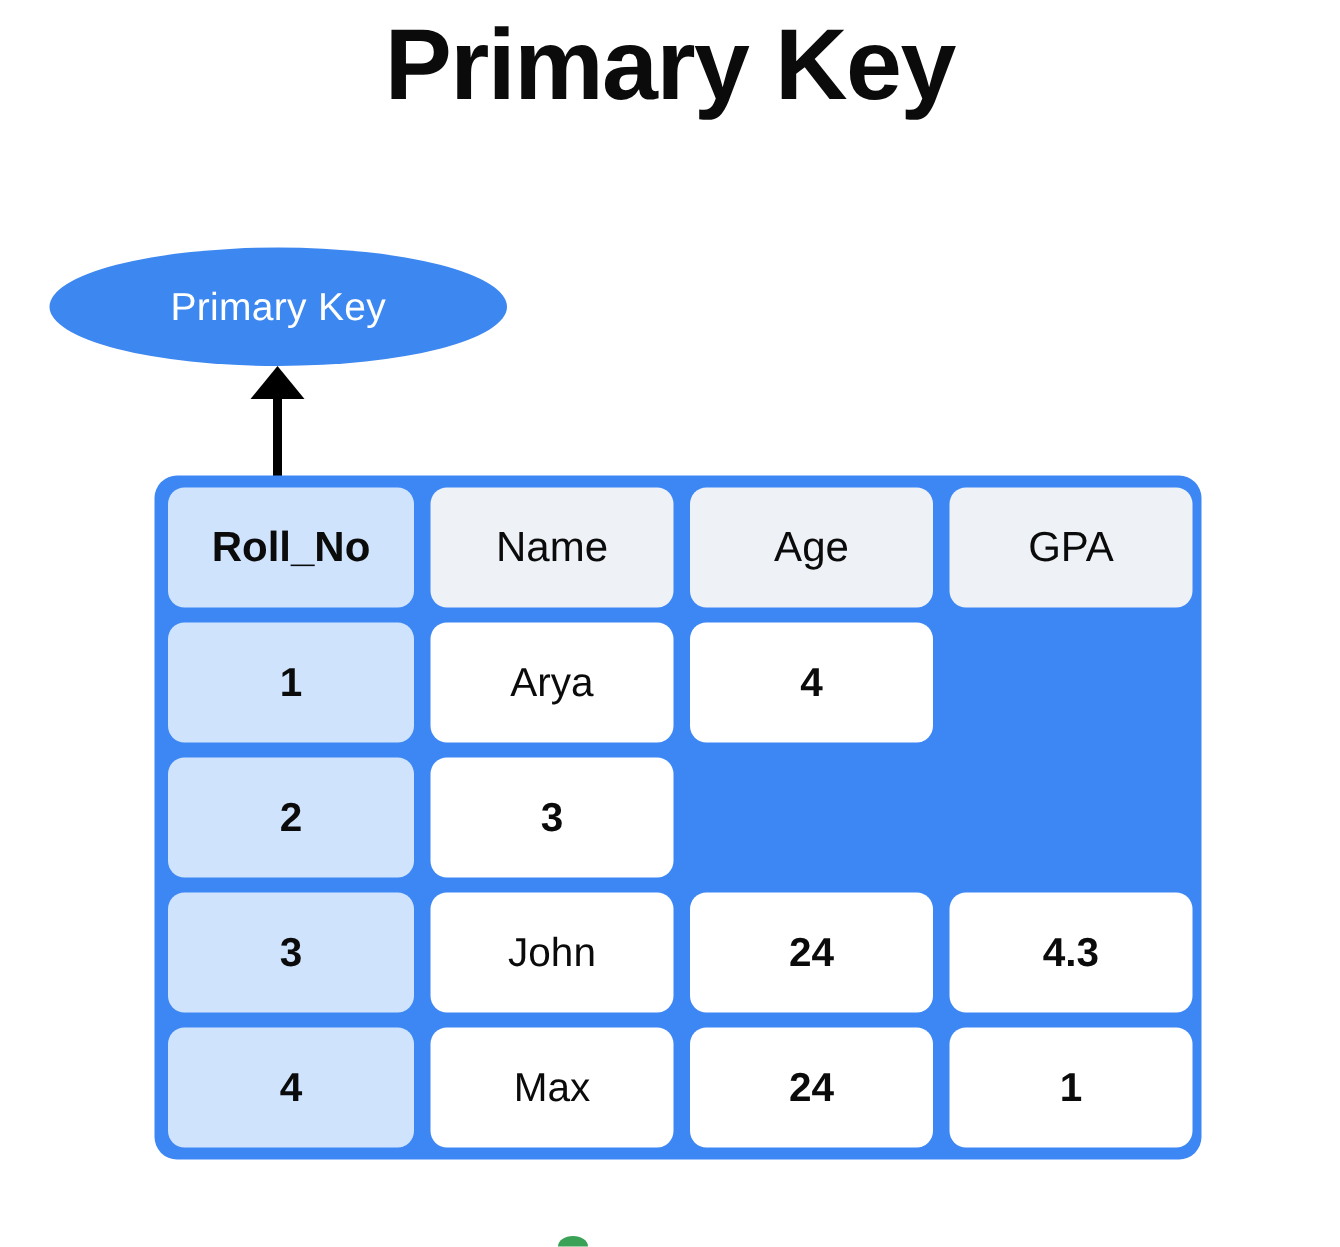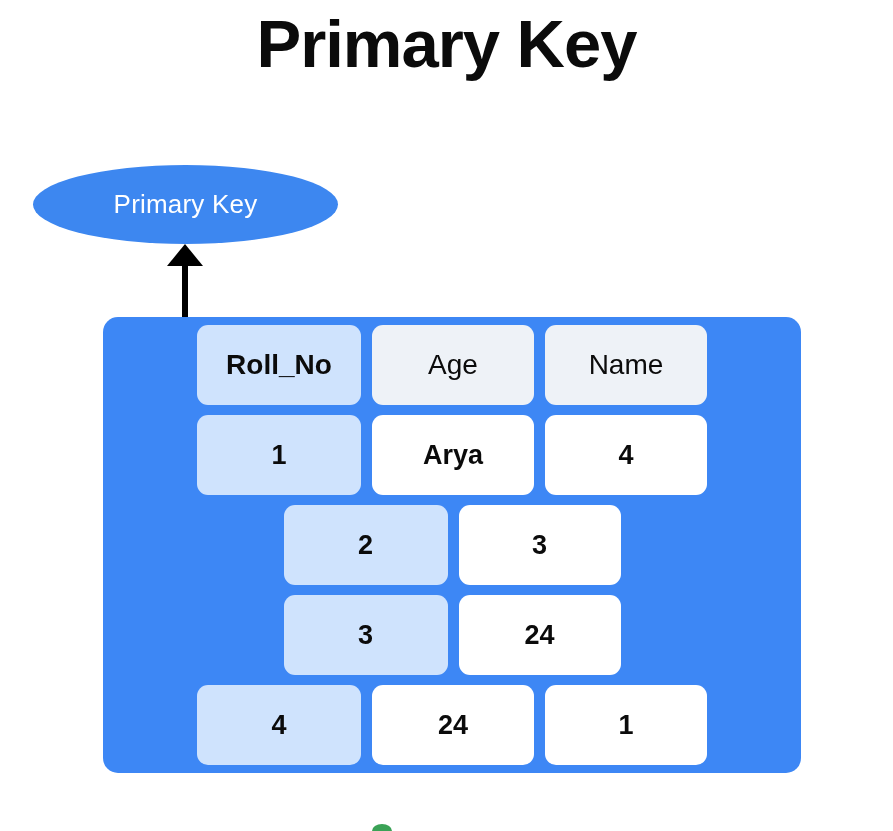--- a/index.html
+++ b/index.html
@@ -66,21 +66,20 @@
     top: 317px;
     width: 698px;
     height: 456px;
     background: #3d87f5;
     border-radius: 15px;
     box-sizing: border-box;
     padding: 8px 9px;
     display: flex;
     flex-direction: column;
     justify-content: space-between;
-    align-items: center;
   }
   .table-row {
     display: flex;
     flex: 1 1 0;
     align-items: stretch;
   }
   .table-row + .table-row { margin-top: 10px; }
 
   .cell {
     flex: 0 0 auto;
@@ -111,21 +110,21 @@
   .header-row .cell.key-col,
   .header-row .cell { font-weight: normal; }
   .header-row .cell.key-col { font-weight: bold; }
 
   .body-row .cell.key-col {
     background: #cfe3fd;
     font-weight: bold;
   }
   .body-row .cell.data-col {
     background: #ffffff;
-    font-weight: bold;
+    font-weight: normal;
   }
   .body-row .cell.num-col { font-weight: bold; }
 
   
   #bottom-mark {
     position: absolute;
     left: 372px;
     top: 824px;
     width: 20px;
     height: 14px;
@@ -144,41 +143,45 @@
 
 <svg id="arrow" viewBox="0 0 50 82">
   <path d="M25 82 L25 12" stroke="#000000" stroke-width="6" fill="none"></path>
   <path d="M25 4 L7 26 L43 26 Z" fill="#000000"></path>
 </svg>
 
 <div id="table-frame">
 
   <div class="table-row header-row">
     <div class="cell col-0 key-col">Roll_No</div>
+    <div class="cell col-1">Name</div>
     <div class="cell col-2">Age</div>
-    <div class="cell col-1">Name</div>
+    <div class="cell col-3">GPA</div>
   </div>
 
   <div class="table-row body-row">
     <div class="cell col-0 key-col">1</div>
     <div class="cell col-1 data-col">Arya</div>
     <div class="cell col-3 data-col num-col">4</div>
   </div>
 
   <div class="table-row body-row">
     <div class="cell col-0 key-col">2</div>
     <div class="cell col-3 data-col num-col">3</div>
   </div>
 
   <div class="table-row body-row">
     <div class="cell col-0 key-col">3</div>
+    <div class="cell col-1 data-col">John</div>
     <div class="cell col-2 data-col num-col">24</div>
+    <div class="cell col-3 data-col num-col">4.3</div>
   </div>
 
   <div class="table-row body-row">
     <div class="cell col-0 key-col">4</div>
+    <div class="cell col-1 data-col">Max</div>
     <div class="cell col-2 data-col num-col">24</div>
     <div class="cell col-3 data-col num-col">1</div>
   </div>
 
 </div>
 
 <div id="bottom-mark"></div>
 
 </body></html>

